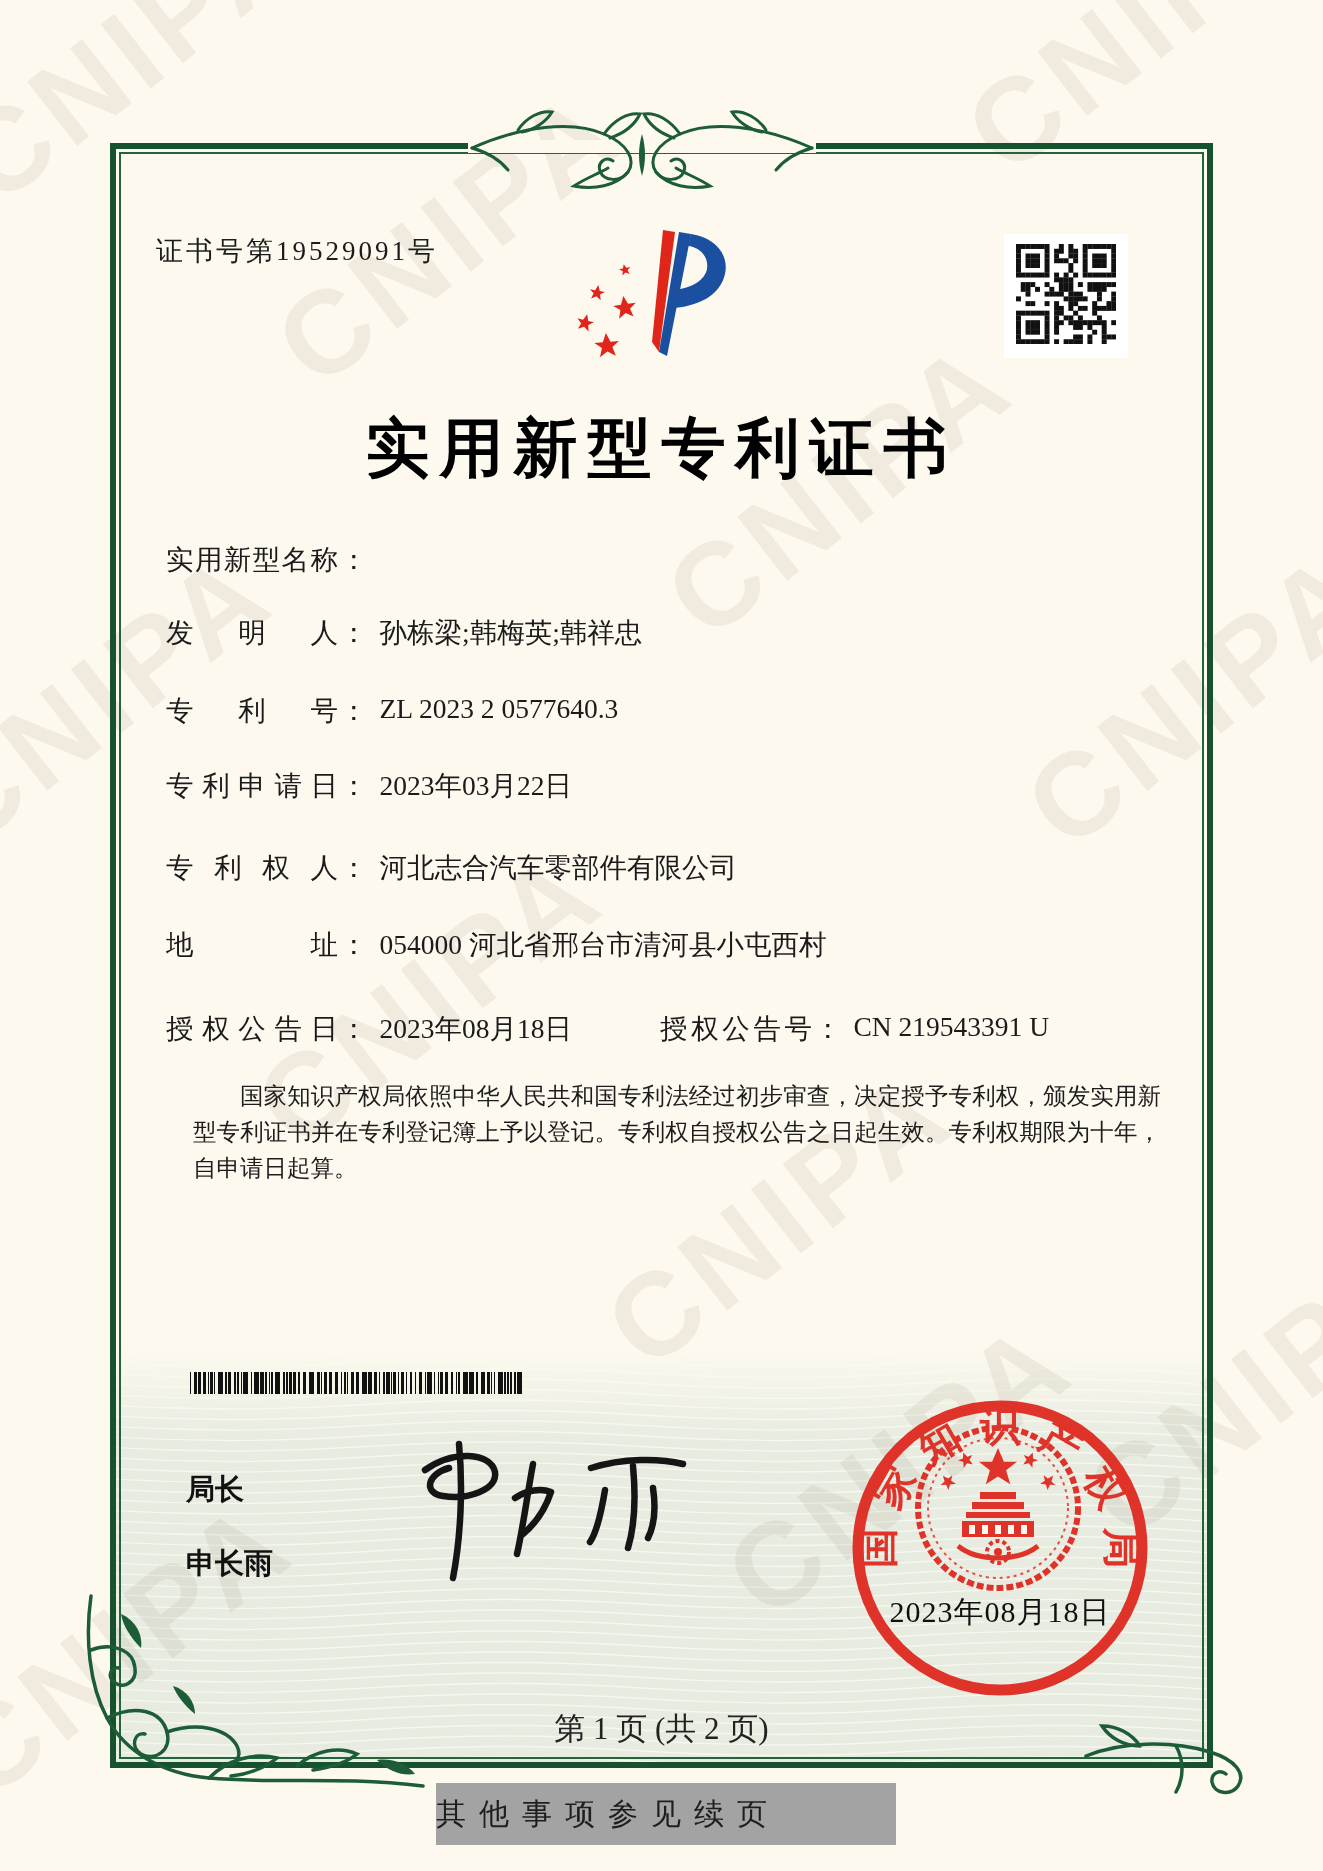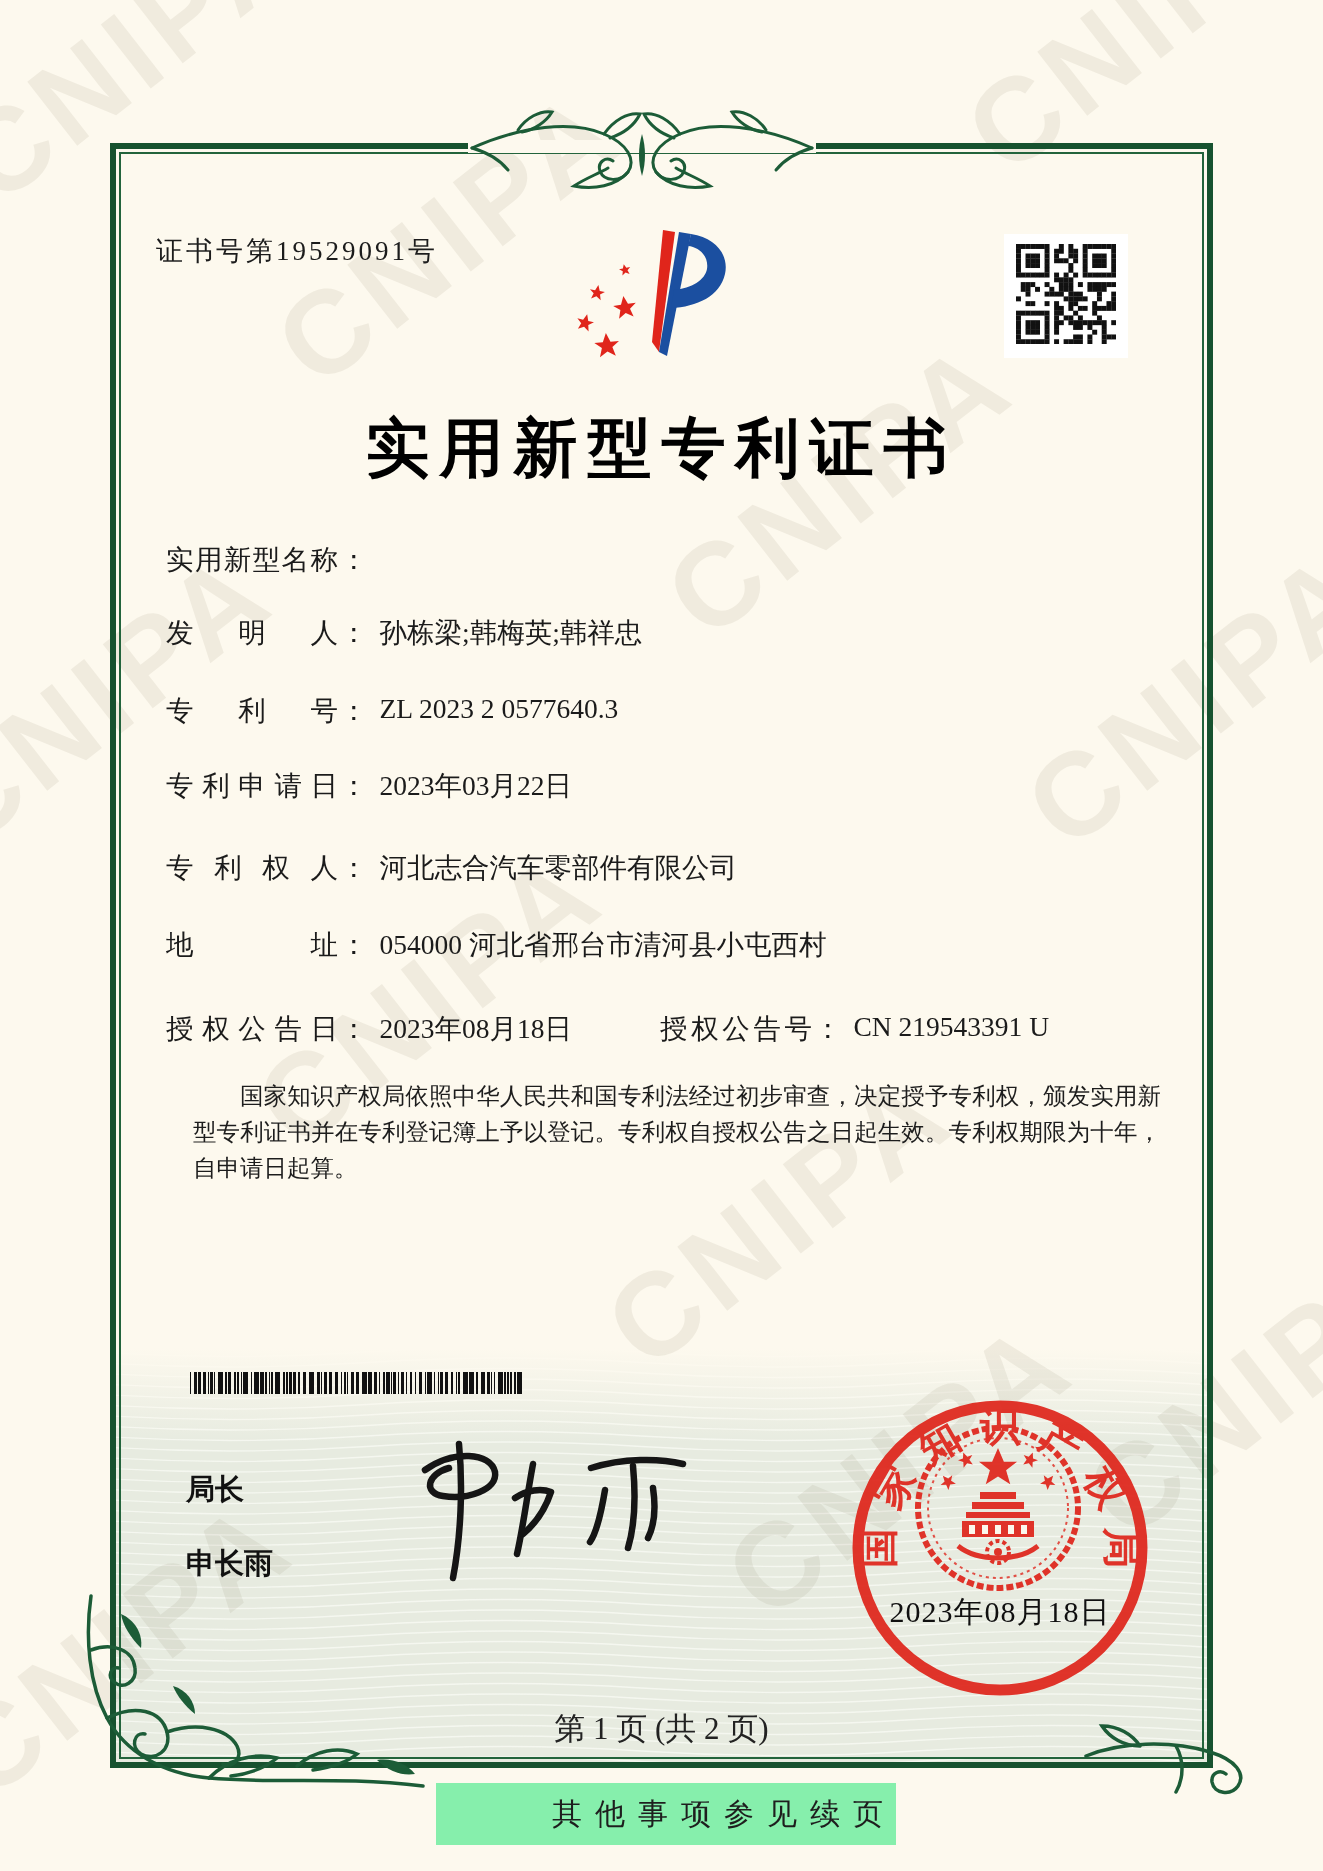--- a/index.html
+++ b/index.html
@@ -45,22 +45,22 @@
   .signer{position:absolute;left:186px;font-family:"Liberation Sans","DejaVu Sans",sans-serif;
       font-weight:600;font-size:29px;color:#111;z-index:3;}
   #signature{left:395px;top:1436px;z-index:3;}
   
   #seal{left:850px;top:1398px;width:300px;height:300px;z-index:3;}
   #sealdate{left:850px;top:1592px;width:300px;text-align:center;
       font-size:30px;color:#101010;letter-spacing:1px;z-index:3;}
   
   #pageinfo{left:110px;top:1708px;width:1103px;text-align:center;font-size:31px;
       color:#222;z-index:3;}
-  #contbox{left:436px;top:1783px;width:460px;height:62px;background:#86efac;
-      z-index:3;display:flex;align-items:center;justify-content:flex-end;}
+  #contbox{left:436px;top:1783px;width:460px;height:62px;background:#a3a3a3;
+      z-index:3;display:flex;align-items:center;justify-content:flex-start;}
   #contbox span{font-size:30px;letter-spacing:13px;color:#1e1e1e;}
 </style>
 </head>
 <body>
 
 <div class="abs" id="wavy">
   <svg id="waves" width="1097" height="417" xmlns="http://www.w3.org/2000/svg">
       <rect x="0" y="0" width="1097" height="417" fill="#e7ebe0"></rect>
       <path d="M-20 4 q137 9 274 0 t274 0 t274 0 t274 0 t274 0" fill="none" stroke="#f7f9f2" stroke-width="1.3" opacity="0.85"></path>
       <path d="M-20 14.5 q137 9 274 0 t274 0 t274 0 t274 0 t274 0" fill="none" stroke="#f7f9f2" stroke-width="1.3" opacity="0.85"></path>

